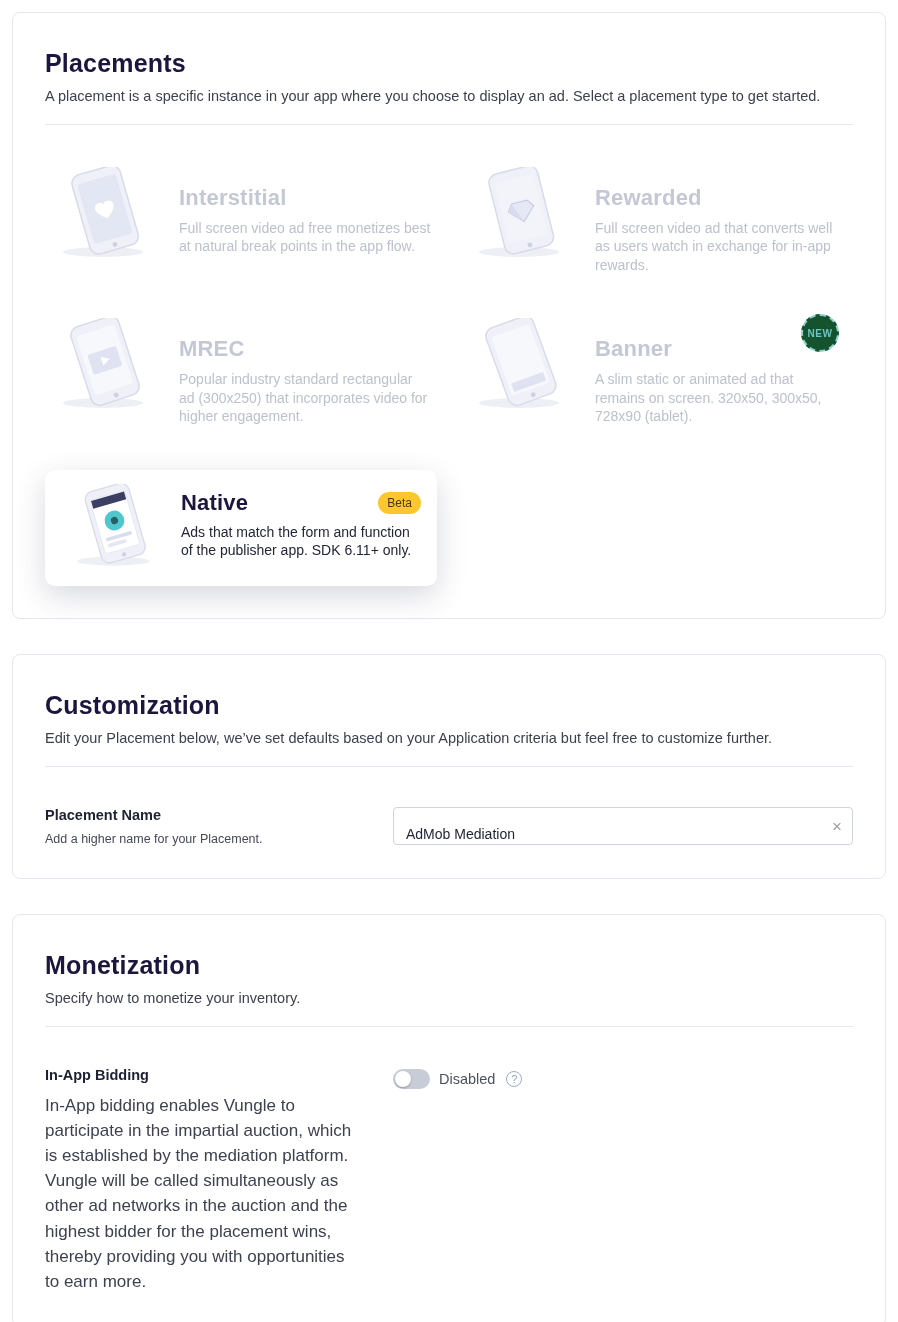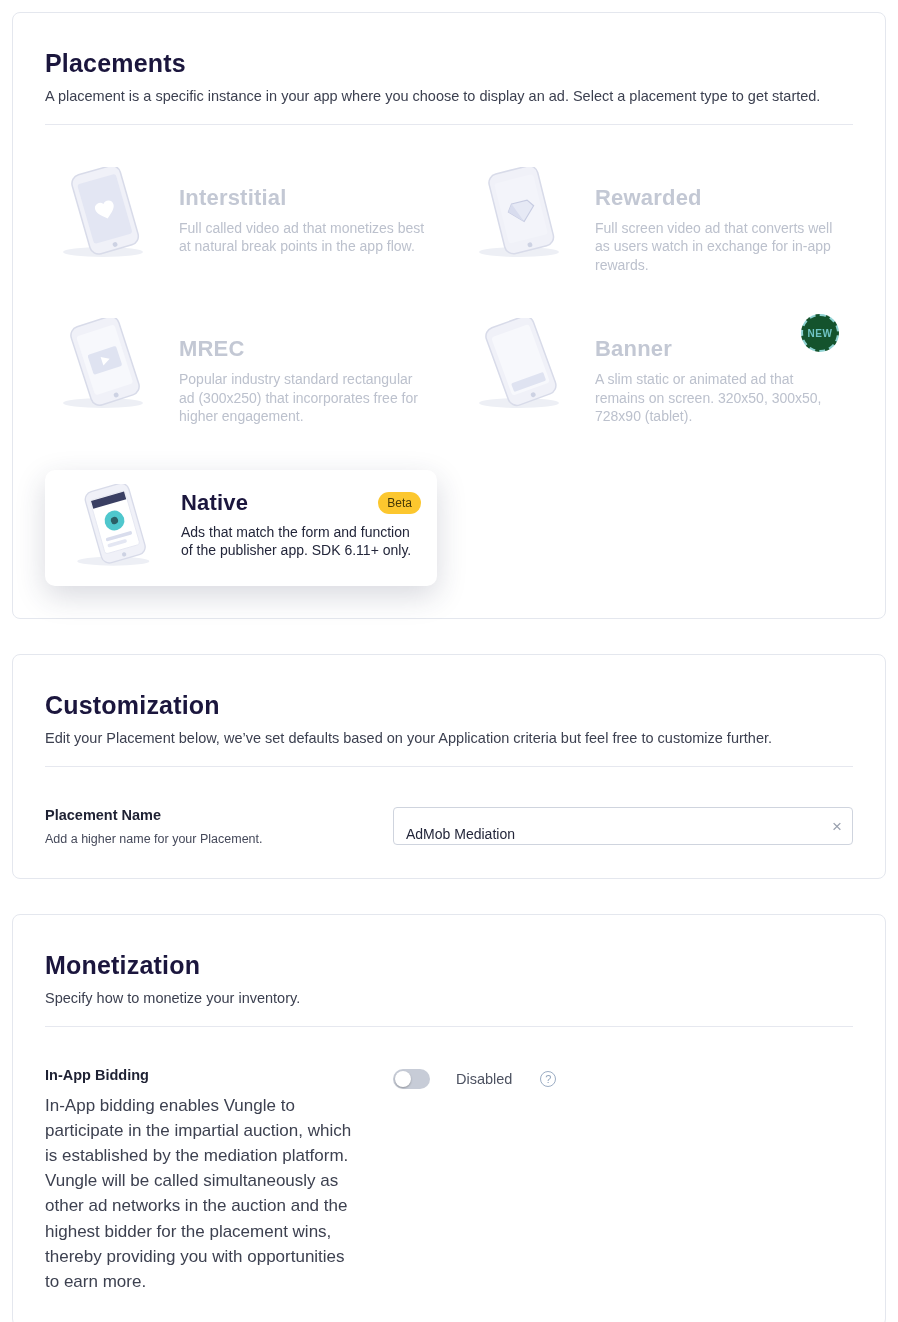--- a/index.html
+++ b/index.html
@@ -141,21 +141,21 @@
   }
   .bidding-note {
     margin-top: 14px;
     font-size: 12.5px;
     line-height: 1.48;
     color: #3d4150;
     max-width: 312px;
   }
   .email-link { color: #5a5ce0; text-decoration: none; cursor: pointer; }
 
-  .toggle-row { display: flex; align-items: center; gap: 26px; padding-top: 2px; }
+  .toggle-row { display: flex; align-items: center; gap: 9px; padding-top: 2px; }
   .toggle {
     width: 37px;
     height: 20px;
     border-radius: 10px;
     background: #c7ccd7;
     position: relative;
     cursor: pointer;
     flex: 0 0 auto;
   }
   .toggle-knob {
@@ -228,21 +228,21 @@
           <g transform="rotate(-16 60 46)">
             <rect x="36" y="2" width="50" height="82" rx="9" fill="#f0f1f8" stroke="#d8dbe9" stroke-width="1.5"></rect>
             <rect x="41" y="11" width="40" height="62" rx="3" fill="#e3e6f3"></rect>
             <path d="M61 52c-6-4.8-9.5-8-9.5-12a5.2 5.2 0 0 1 9.5-3 5.2 5.2 0 0 1 9.5 3c0 4-3.5 7.2-9.5 12z" fill="#ffffff"></path>
             <circle cx="61" cy="79" r="2.4" fill="#cdd2e3"></circle>
           </g>
         </svg>
       </div>
       <div class="placement-text">
         <div class="placement-name">Interstitial</div>
-        <div class="placement-desc">Full called video ad that monetizes best at natural break points in the app flow.</div>
+        <div class="placement-desc">Full screen video ad free monetizes best at natural break points in the app flow.</div>
       </div>
     </div>
 
     <div class="placement-item">
       <div class="phone-wrap">
         <svg width="122" height="92" viewBox="0 0 122 92">
           <ellipse cx="58" cy="85" rx="40" ry="5" fill="#edeff5"></ellipse>
           <g transform="rotate(-14 60 46)">
             <rect x="36" y="2" width="50" height="82" rx="9" fill="#f0f1f8" stroke="#d8dbe9" stroke-width="1.5"></rect>
             <rect x="41" y="11" width="40" height="62" rx="3" fill="#f3f4fa"></rect>
@@ -266,21 +266,21 @@
             <rect x="36" y="2" width="50" height="82" rx="9" fill="#f0f1f8" stroke="#d8dbe9" stroke-width="1.5"></rect>
             <rect x="41" y="11" width="40" height="62" rx="3" fill="#f7f8fc"></rect>
             <rect x="46" y="32" width="30" height="21" rx="2" fill="#dfe3f1"></rect>
             <path d="M58 38 l8 4.5 -8 4.5 z" fill="#ffffff"></path>
             <circle cx="61" cy="79" r="2.4" fill="#cdd2e3"></circle>
           </g>
         </svg>
       </div>
       <div class="placement-text">
         <div class="placement-name">MREC</div>
-        <div class="placement-desc">Popular industry standard rectangular ad (300x250) that incorporates free for higher engagement.</div>
+        <div class="placement-desc">Popular industry standard rectangular ad (300x250) that incorporates video for higher engagement.</div>
       </div>
     </div>
 
     <div class="placement-item">
       <div class="phone-wrap">
         <svg width="122" height="92" viewBox="0 0 122 92">
           <ellipse cx="58" cy="85" rx="40" ry="5" fill="#edeff5"></ellipse>
           <g transform="rotate(-20 60 46)">
             <rect x="36" y="2" width="50" height="82" rx="9" fill="#f0f1f8" stroke="#d8dbe9" stroke-width="1.5"></rect>
             <rect x="41" y="11" width="40" height="62" rx="3" fill="#f7f8fc"></rect>

